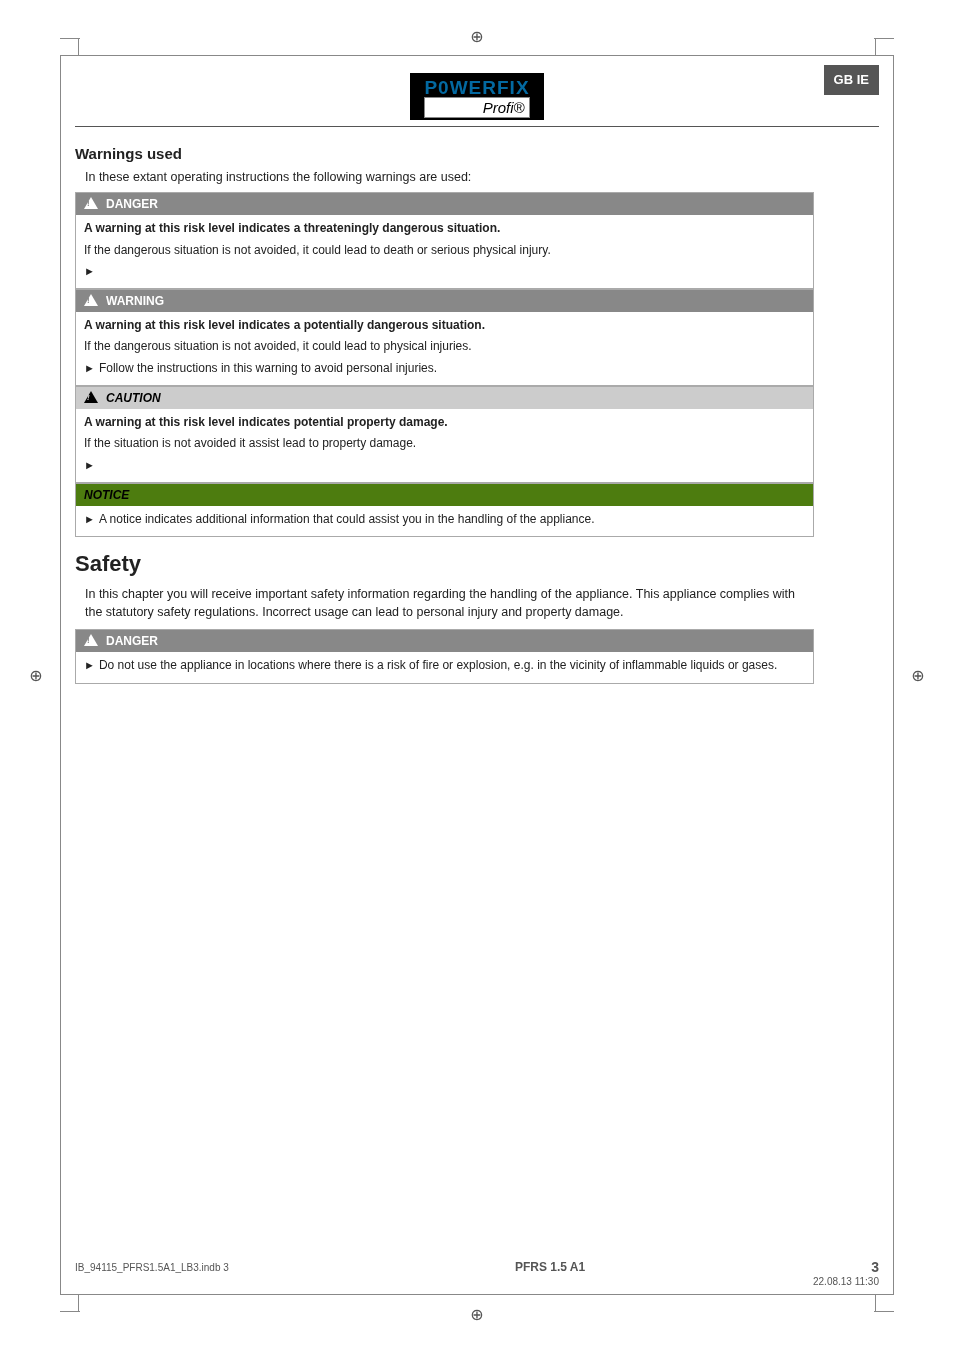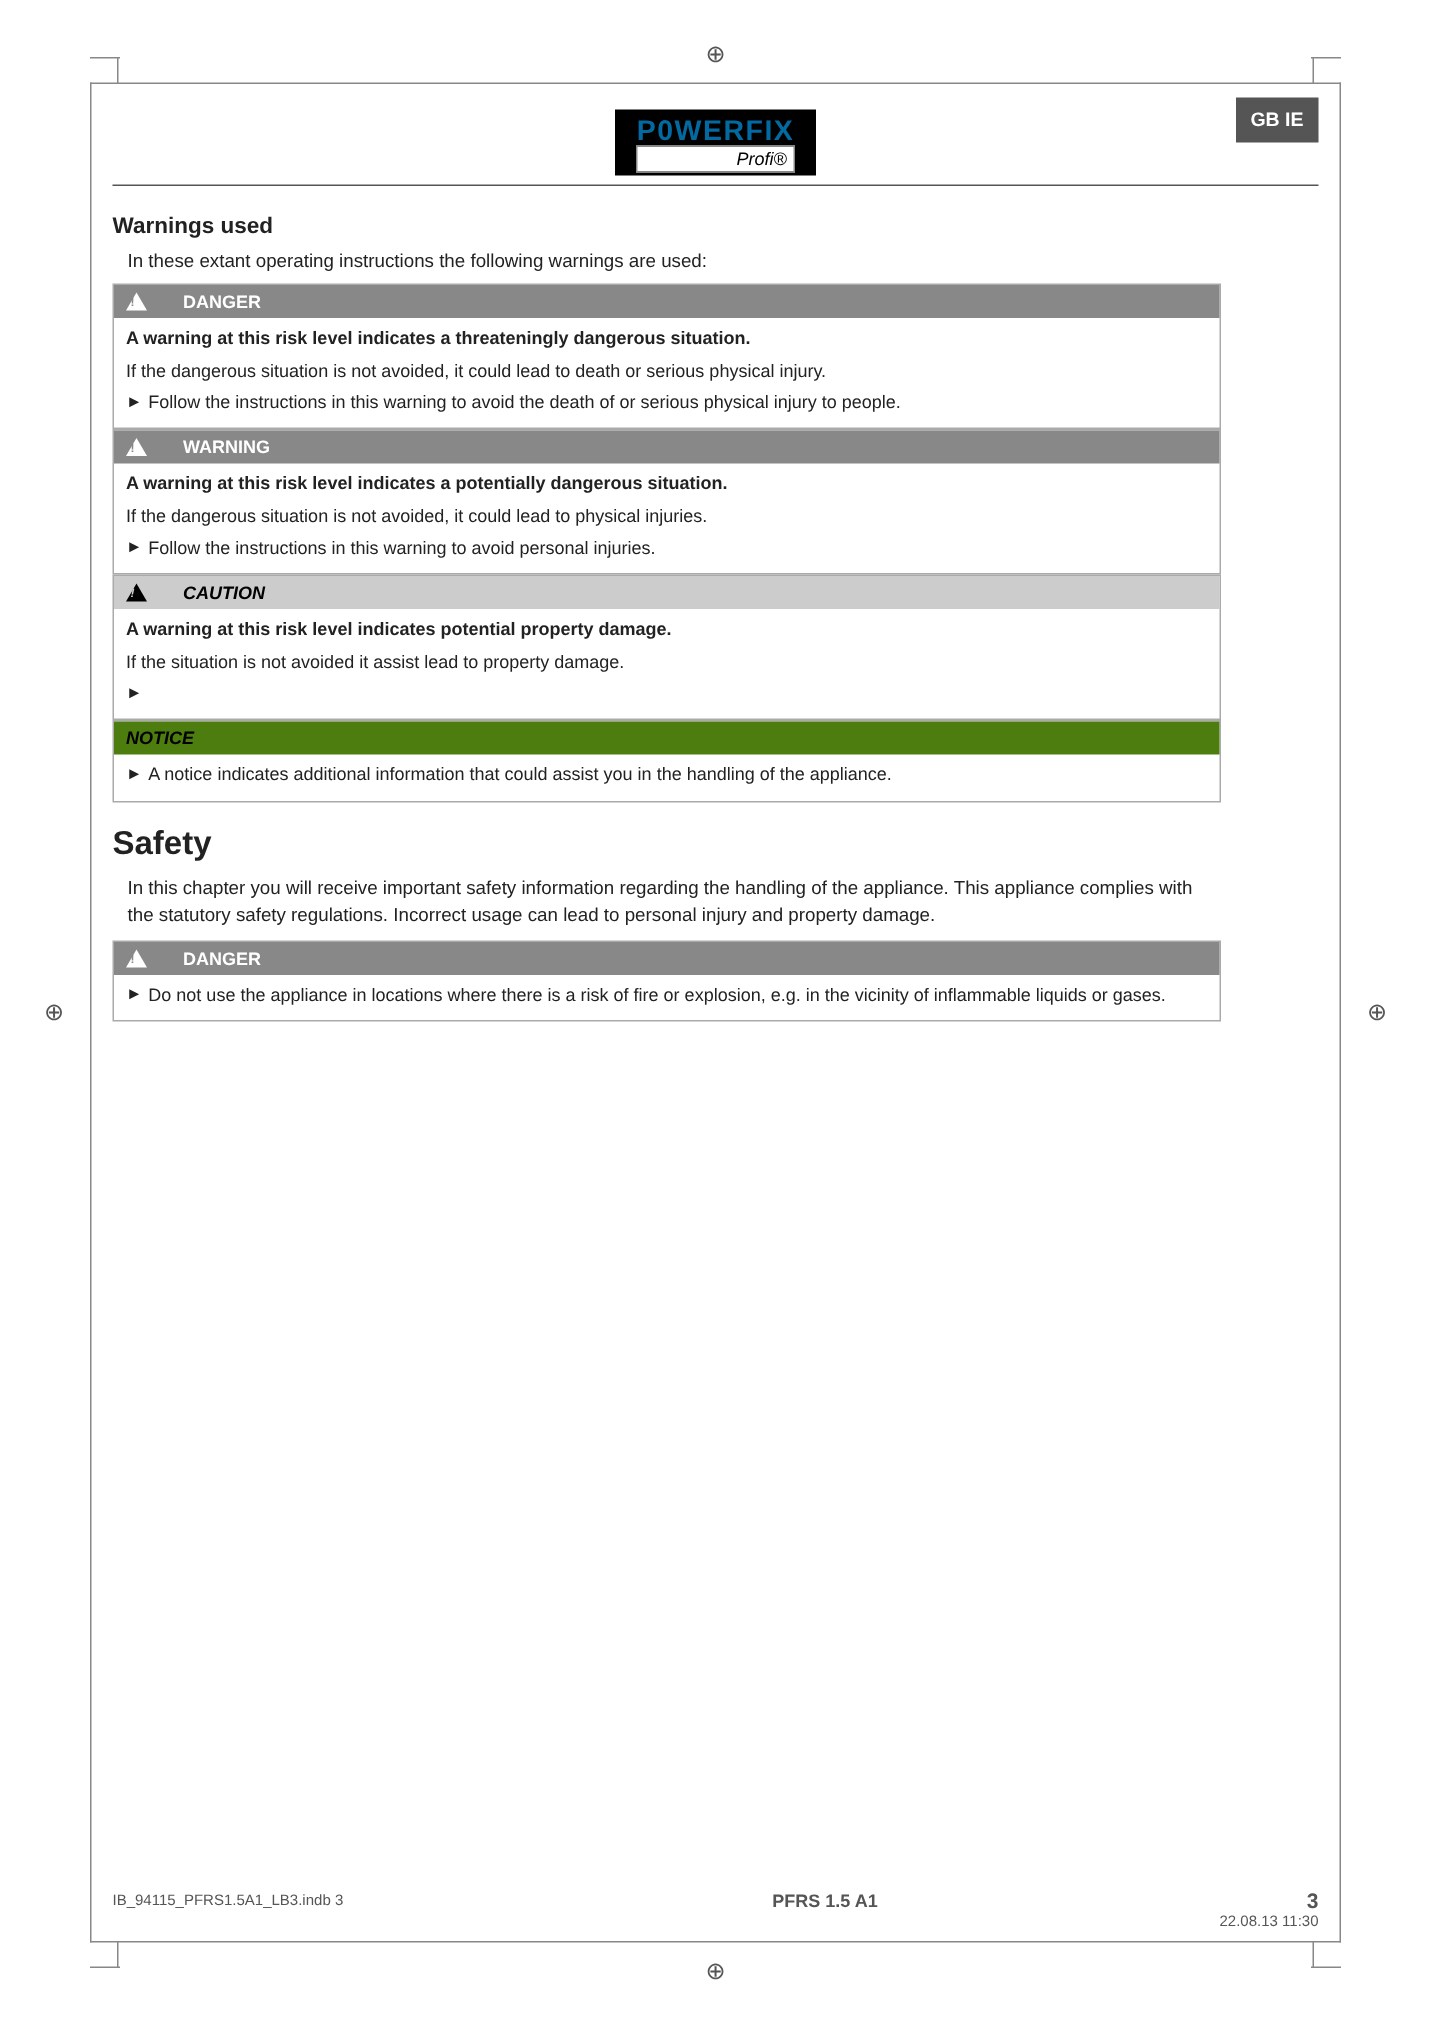--- a/index.html
+++ b/index.html
@@ -84,21 +84,21 @@
     .logo-text {
       color: #0369a1;
       font-size: 19px;
       font-weight: 900;
       font-family: Arial Black, Arial, sans-serif;
       letter-spacing: 1px;
     }
     .logo-sub {
       display: block;
       text-align: right;
-      font-size: 12px;
+      font-size: 15px;
       color: #fff;
       font-style: italic;
       margin-top: -2px;
       background: #fff;
       color: #000;
       padding: 1px 4px;
       border: 1px solid #888;
       font-weight: normal;
     }
     .logo-underline {
@@ -157,22 +157,22 @@
     }
 
     
     .warning-box {
       border: 1px solid #aaa;
       margin-bottom: 0;
     }
     .warning-header {
       padding: 4px 8px;
       display: flex;
-      align-items: center;
-      gap: 22px;
+      align-items: flex-start;
+      gap: 6px;
       font-weight: bold;
       font-size: 12px;
     }
     .warning-header.danger-header {
       background: #888;
       color: #fff;
     }
     .warning-header.warning-header-style {
       background: #888;
       color: #fff;
@@ -319,21 +319,20 @@
         <div class="warning-box">
           <div class="warning-header danger-header">
             <span class="triangle-icon"></span>
             <span>DANGER</span>
           </div>
           <div class="warning-body">
             <div class="bold-title">A warning at this risk level indicates a threateningly dangerous situation.</div>
             <p>If the dangerous situation is not avoided, it could lead to death or serious physical injury.</p>
             <div class="bullet-item">
               <span class="bullet-arrow">►</span>
-              <span>Follow the instructions in this warning to avoid the death of or serious physical injury to people.</span>
             </div>
           </div>
         </div>
 
         <div class="warning-box">
           <div class="warning-header warning-header-style">
             <span class="triangle-icon"></span>
             <span>WARNING</span>
           </div>
           <div class="warning-body">

